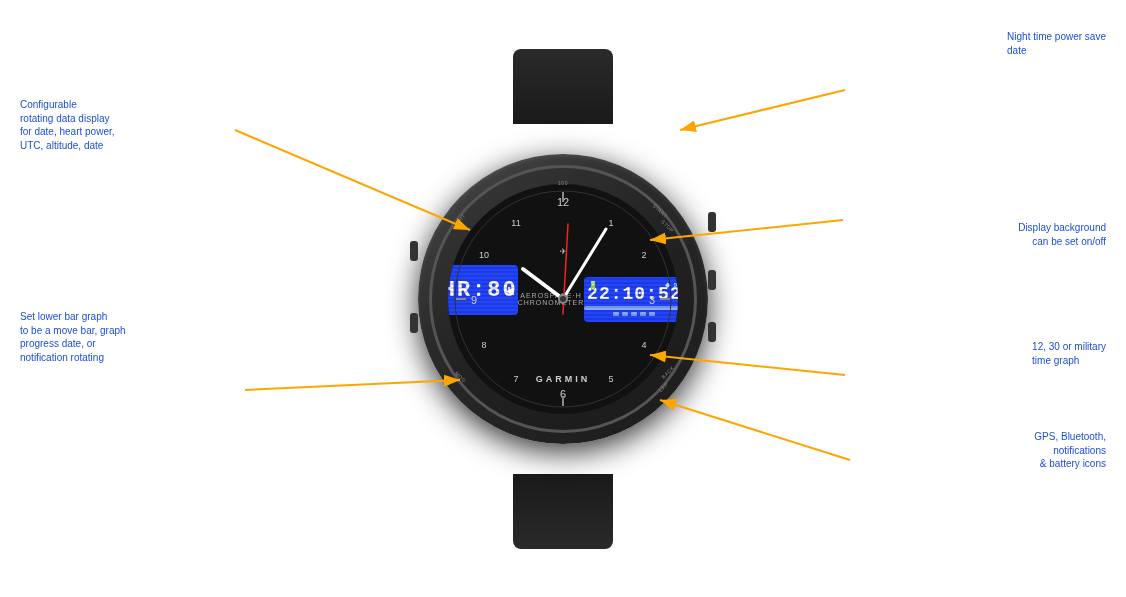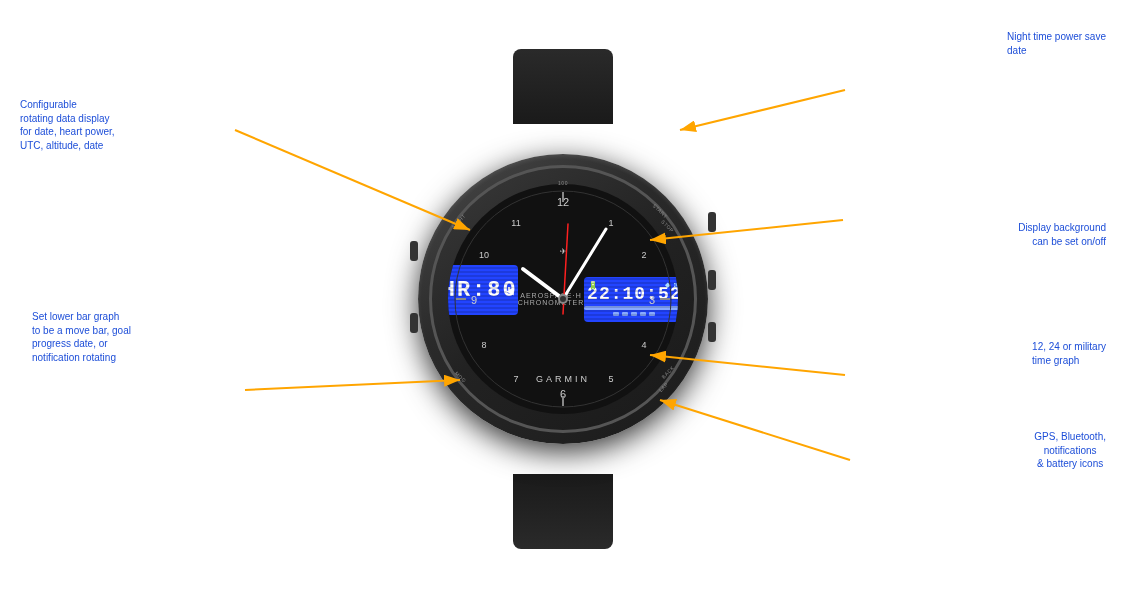--- a/index.html
+++ b/index.html
@@ -176,21 +176,21 @@
     }
 
     
     .garmin-label {
       position: absolute;
       bottom: 30px;
       left: 50%;
       transform: translateX(-50%);
       color: #ccc;
       font-size: 9px;
-      font-weight: normal;
+      font-weight: bold;
       letter-spacing: 3px;
       z-index: 10;
     }
 
     
     .side-button {
       position: absolute;
       background: #333;
       border-radius: 3px;
       z-index: 6;
@@ -264,43 +264,43 @@
 </head>
 <body>
 
 <div class="annotation" style="left: 20px; top: 55px; max-width: 230px; margin-top: 43px;">
   <span>Configurable</span><br>
   <span>rotating data display</span><br>
   <span>for date, heart power,</span><br>
   <span>UTC, altitude, date</span>
 </div>
 
-<div class="annotation" style="left: 20px; top: 310px; max-width: 240px; margin-left: 12px;">
+<div class="annotation" style="left: 20px; top: 310px; max-width: 240px;">
   <span>Set lower bar graph</span><br>
-  <span>to be a move bar, goal</span><br>
+  <span>to be a move bar, graph</span><br>
   <span>progress date, or</span><br>
   <span>notification rotating</span>
 </div>
 
 <div class="annotation" style="right: 20px; top: 30px; text-align: left; max-width: 220px;">
   <span>Night time power save</span><br>
   <span>date</span>
 </div>
 
 <div class="annotation" style="right: 20px; top: 180px; text-align: right; max-width: 220px; margin-top: 41px;">
   <span>Display background</span><br>
   <span>can be set on/off</span>
 </div>
 
 <div class="annotation" style="right: 20px; top: 340px; text-align: left; max-width: 220px;">
-  <span>12, 24 or military</span><br>
+  <span>12, 30 or military</span><br>
   <span>time graph</span>
 </div>
 
-<div class="annotation" style="right: 20px; top: 430px; text-align: center; max-width: 220px;">
+<div class="annotation" style="right: 20px; top: 430px; text-align: right; max-width: 220px;">
   <span>GPS, Bluetooth,</span><br>
   <span>notifications</span><br>
   <span>&amp; battery icons</span>
 </div>
 
 <div class="watch-wrapper">
 
   <div class="band-top"></div>
 
   <div class="band-bottom"></div>

